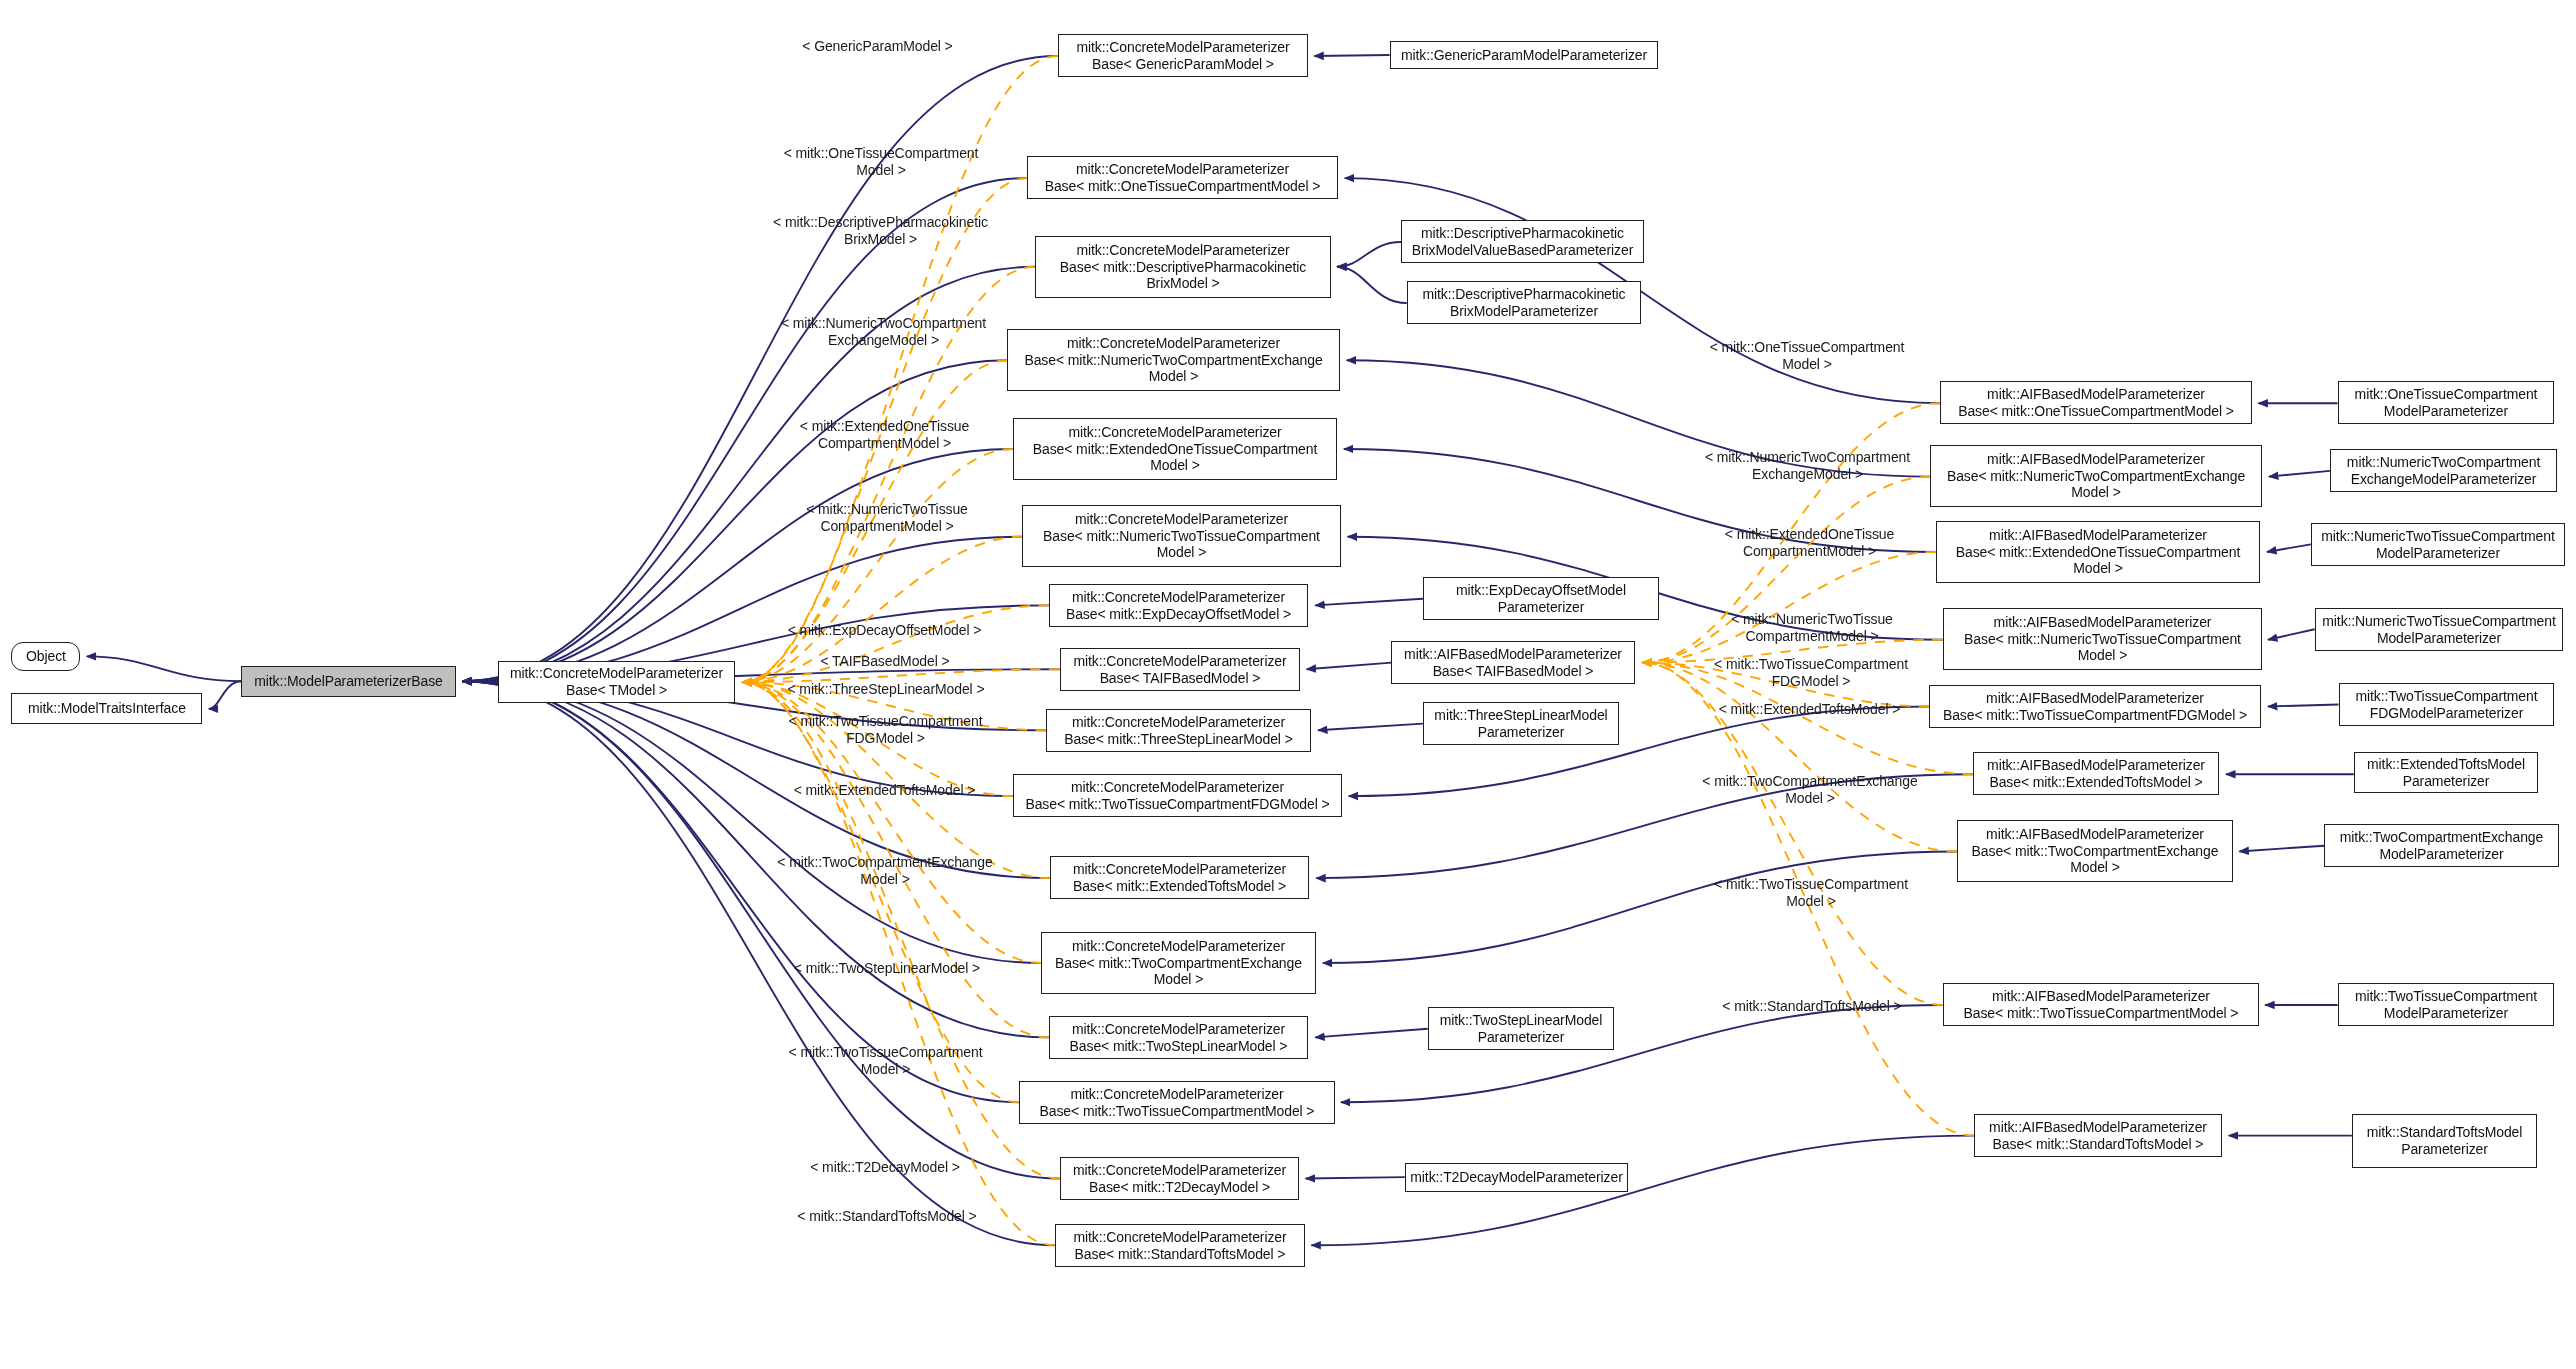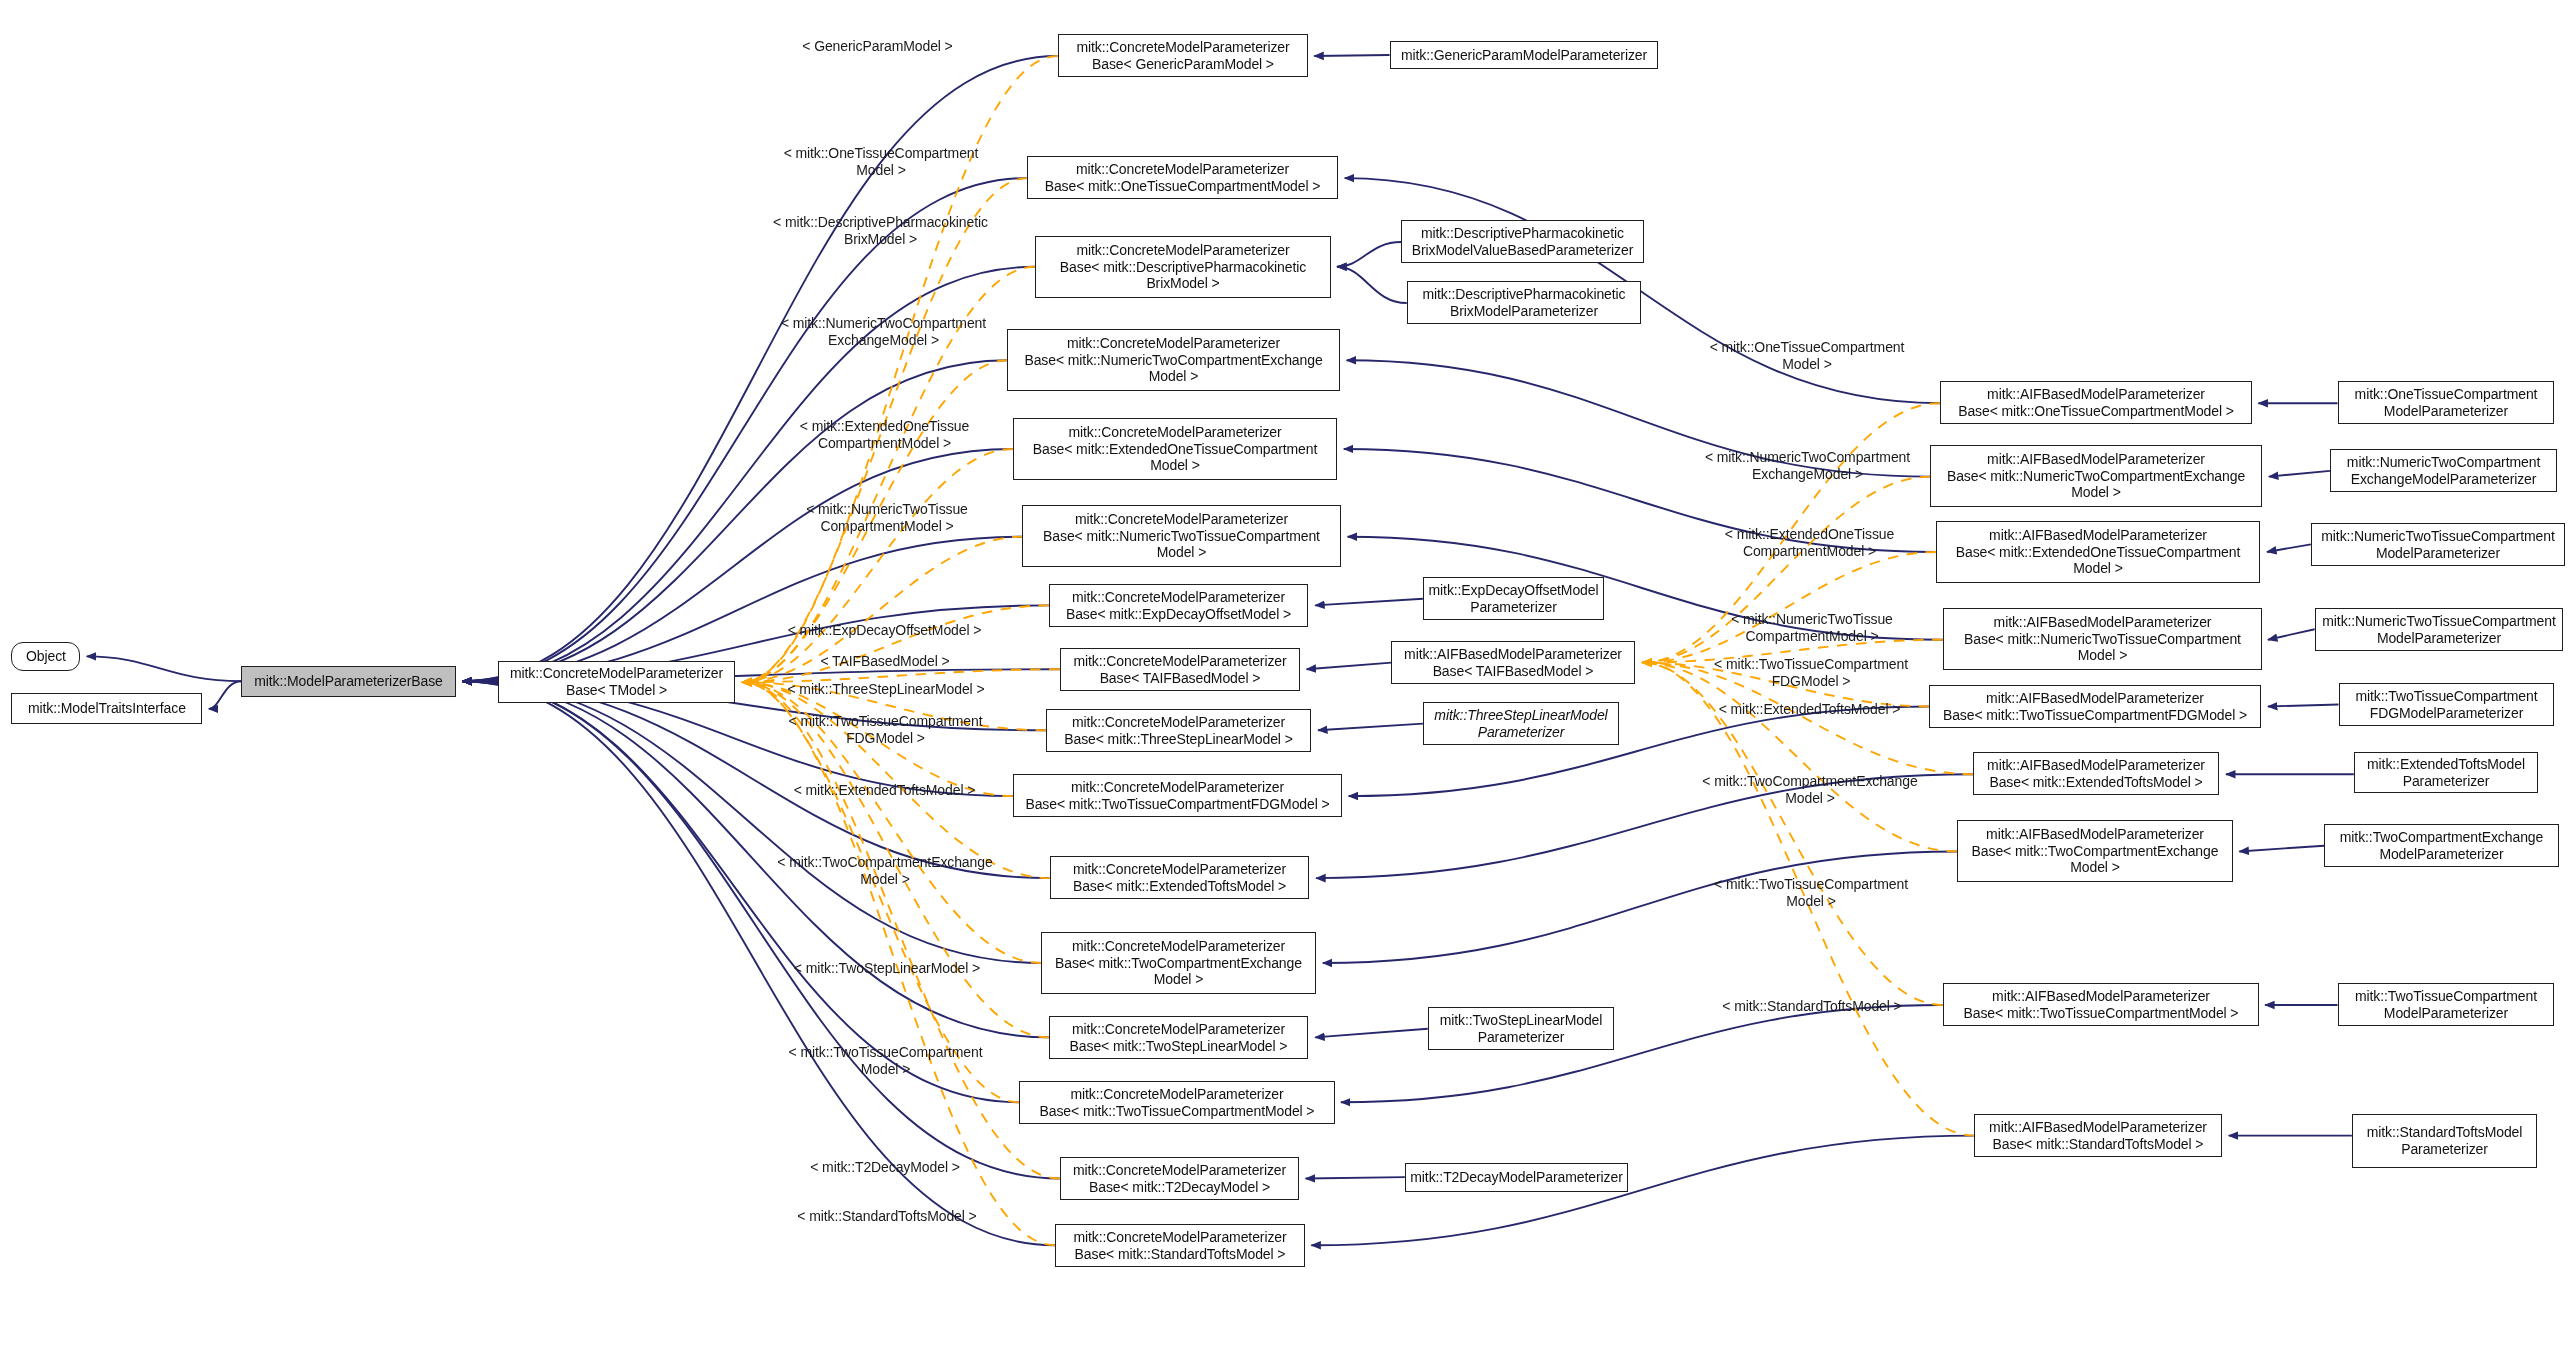--- a/index.html
+++ b/index.html
@@ -173,25 +173,25 @@
 Base&lt; mitk::TwoTissueCompartmentModel &gt;</div>
     <div class="node" style="left: 1060px; top: 1157px; width: 239px; height: 43px;">mitk::ConcreteModelParameterizer
 Base&lt; mitk::T2DecayModel &gt;</div>
     <div class="node" style="left: 1055px; top: 1224px; width: 250px; height: 43px;">mitk::ConcreteModelParameterizer
 Base&lt; mitk::StandardToftsModel &gt;</div>
     <div class="node thin" style="left: 1390px; top: 41px; width: 268px; height: 28px; text-align: right;">mitk::GenericParamModelParameterizer</div>
     <div class="node" style="left: 1401px; top: 220px; width: 243px; height: 43px;">mitk::DescriptivePharmacokinetic
 BrixModelValueBasedParameterizer</div>
     <div class="node" style="left: 1407px; top: 281px; width: 234px; height: 43px;">mitk::DescriptivePharmacokinetic
 BrixModelParameterizer</div>
-    <div class="node" style="left: 1423px; top: 577px; width: 181px; height: 43px;">mitk::ExpDecayOffsetModel
+    <div class="node" style="left: 1423px; top: 577px; width: 236px; height: 43px;">mitk::ExpDecayOffsetModel
 Parameterizer</div>
     <div class="node" style="left: 1391px; top: 641px; width: 244px; height: 43px;">mitk::AIFBasedModelParameterizer
 Base&lt; TAIFBasedModel &gt;</div>
-    <div class="node" style="left: 1423px; top: 702px; width: 196px; height: 43px; font-style: italic;">mitk::ThreeStepLinearModel
+    <div class="node" style="left: 1423px; top: 702px; width: 196px; height: 43px;">mitk::ThreeStepLinearModel
 Parameterizer</div>
     <div class="node" style="left: 1428px; top: 1007px; width: 186px; height: 43px;">mitk::TwoStepLinearModel
 Parameterizer</div>
     <div class="node thin" style="left: 1405px; top: 1163px; width: 223px; height: 29px;">mitk::T2DecayModelParameterizer</div>
     <div class="node" style="left: 1940px; top: 381px; width: 312px; height: 43px;">mitk::AIFBasedModelParameterizer
 Base&lt; mitk::OneTissueCompartmentModel &gt;</div>
     <div class="node" style="left: 1930px; top: 445px; width: 332px; height: 62px;">mitk::AIFBasedModelParameterizer
 Base&lt; mitk::NumericTwoCompartmentExchange
 Model &gt;</div>
     <div class="node" style="left: 1936px; top: 521px; width: 324px; height: 62px;">mitk::AIFBasedModelParameterizer

